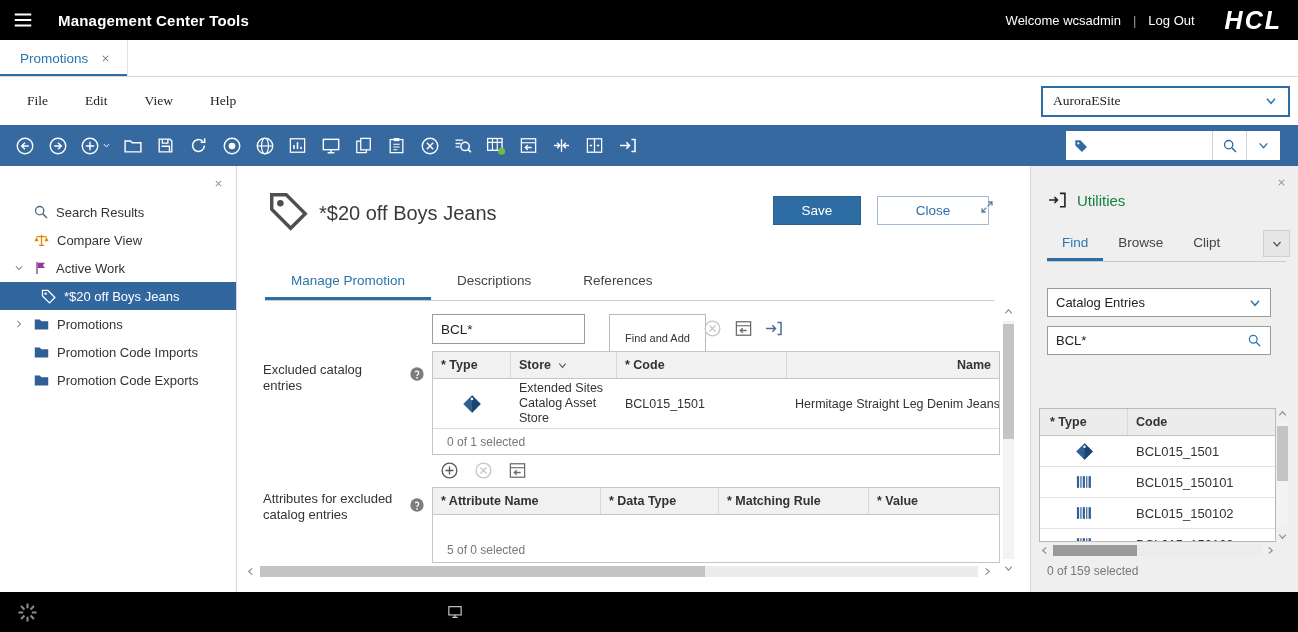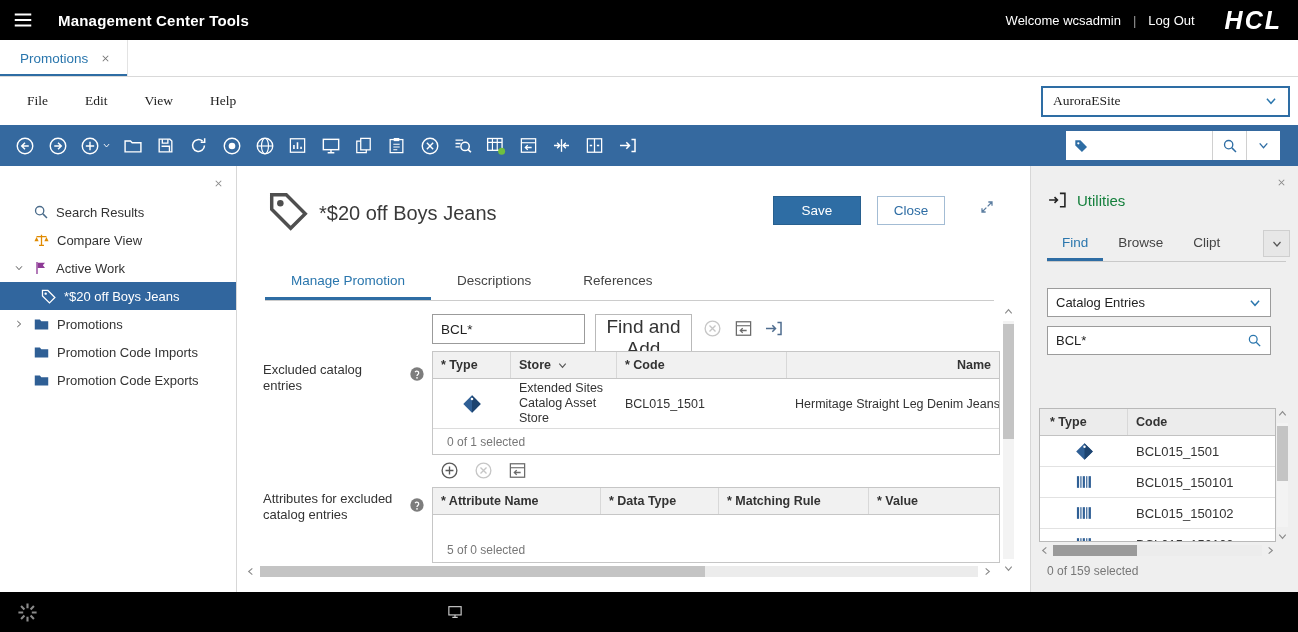--- a/index.html
+++ b/index.html
@@ -48,27 +48,27 @@
   .srow { height:28px; display:flex; align-items:center; gap:7px; padding-left:12px; font-size:13px; color:#333; white-space:nowrap; overflow:hidden; cursor:pointer; }
   .srow .chev { width:14px; display:flex; justify-content:center; color:#555; flex:0 0 14px; }
   .srow.sub { padding-left:40px; }
   .srow.selected { background:#31669e; color:#fff; }
 
   
   .main { flex:1; background:#fff; position:relative; overflow:hidden; }
   .big-tag { position:absolute; left:28px; top:22px; color:#4f4f4f; }
   .doc-title { position:absolute; left:82px; top:36px; font-size:20px; color:#3a3a3a; }
   .btn-save { position:absolute; left:536px; top:30px; width:88px; height:29px; background:#2e6da4; color:#fff; border:1px solid #28608f; font:inherit; font-size:13.5px; cursor:pointer; }
-  .btn-close { position:absolute; left:640px; top:30px; width:68px; height:29px; background:#fff; color:#2e6da4; border:1px solid #a3bcd4; font:inherit; font-size:13.5px; cursor:pointer; }
+  .btn-close { position:absolute; left:640px; top:30px; width:112px; height:29px; background:#fff; color:#2e6da4; border:1px solid #a3bcd4; font:inherit; font-size:13.5px; cursor:pointer; }
   .expand { position:absolute; left:742px; top:33px; color:#5b7da0; cursor:pointer; }
   .etabs { position:absolute; left:28px; top:98px; right:36px; display:flex; border-bottom:1px solid #ccc; }
   .etab { padding:9px 26px 12px; font-size:13.5px; color:#444; cursor:pointer; }
   .etab.active { color:#2a76ad; box-shadow:inset 0 -3px 0 #2e6da4; }
   .find-input { position:absolute; left:195px; top:148px; width:153px; height:30px; border:1px solid #9b9b9b; padding:0 8px; font:inherit; font-size:13.5px; color:#222; outline:none; }
-  .btn-findadd { position:absolute; left:358px; top:148px; width:97px; height:48px; background:#fff; border:1px solid #b9b9b9; font:inherit; font-size:19px; color:#333; cursor:pointer; }
+  .btn-findadd { position:absolute; left:372px; top:148px; width:97px; height:48px; background:#fff; border:1px solid #b9b9b9; font:inherit; font-size:11px; color:#333; cursor:pointer; }
   .row-ic { position:absolute; top:153px; cursor:pointer; }
   .lbl { position:absolute; left:26px; width:138px; font-size:13px; color:#333; line-height:16px; }
   .help { position:absolute; color:#7d7d7d; cursor:pointer; }
 
   .t1 { position:absolute; left:195px; top:185px; width:568px; border:1px solid #c6c6c6; background:#fff; }
   .thead { display:flex; height:27px; background:#f1f1f1; border-bottom:1px solid #c6c6c6; font-weight:bold; font-size:12.5px; color:#333; }
   .th { padding:0 8px; display:flex; align-items:center; gap:6px; border-right:1px solid #d8d8d8; }
   .th:last-child { border-right:none; }
   .c-type { width:78px; } .c-store { width:106px; } .c-code { width:170px; } .c-name { flex:1; min-width:0;justify-content:flex-end; }
   .trow { display:flex; height:50px; align-items:center; border-bottom:1px solid #dcdcdc; font-size:12.5px; color:#333; cursor:pointer; }

